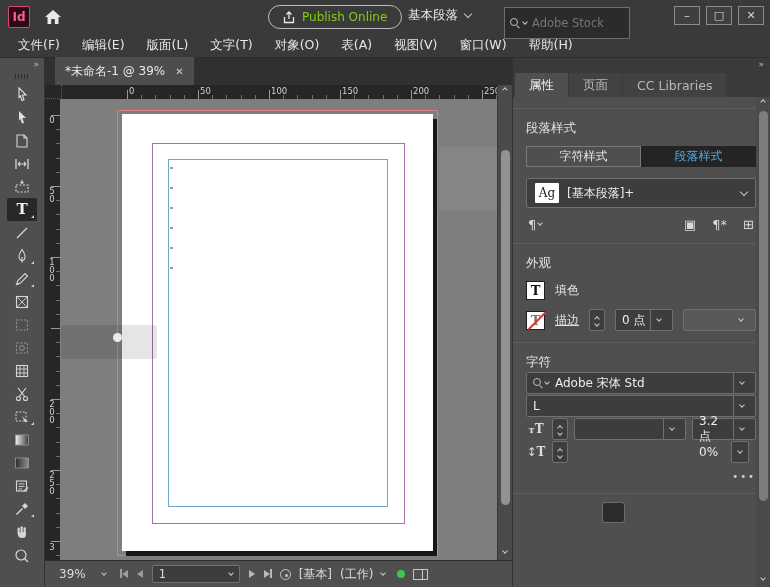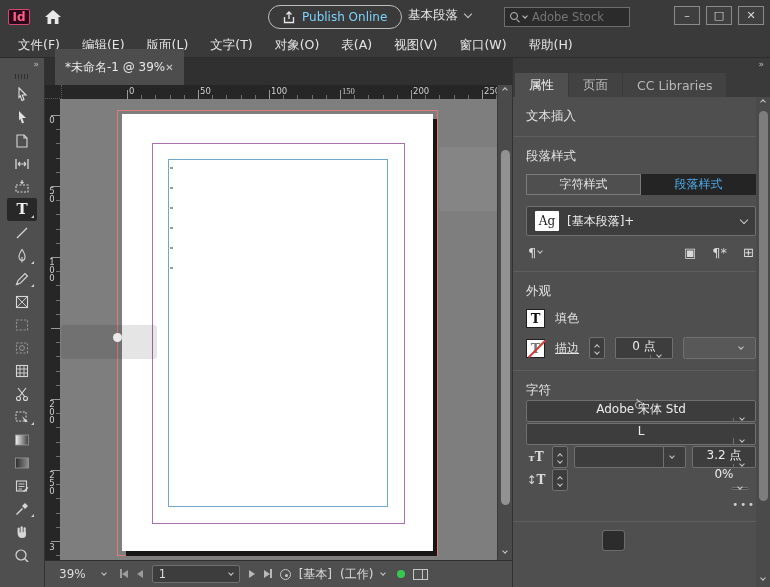--- a/index.html
+++ b/index.html
@@ -2,27 +2,27 @@
 <html><head>
 <meta charset="utf-8">
 <style>
   html,body{margin:0;padding:0;background:#3a3a3a;width:770px;height:587px;overflow:hidden;
     font-family:"DejaVu Sans","Liberation Sans",sans-serif;-webkit-font-smoothing:antialiased;}
   *{box-sizing:border-box;user-select:none;}
   .app{width:770px;height:587px;display:flex;flex-direction:column;background:#3a3a3a;color:#e3e3e3;}
 
   
   .titlebar{height:34px;display:flex;align-items:center;background:#3a3a3a;padding-left:8px;position:relative;}
-  .idlogo{width:22px;height:16px;background:#2b0a1c;border:1.5px solid #d6496f;color:#ff5f87;
+  .idlogo{width:22px;height:22px;background:#2b0a1c;border:1.5px solid #d6496f;color:#ff5f87;
     font-weight:bold;font-size:12px;display:flex;align-items:center;justify-content:center;border-radius:2px;}
   .homeicon{margin-left:14px;display:flex;align-items:center;}
   .pill{position:absolute;left:268px;top:5px;height:24px;border:1px solid #bdbdbd;border-radius:13px;
-    display:flex;align-items:center;padding:0 14px;gap:7px;font-size:12px;color:#7dd3fc;background:transparent;}
+    display:flex;align-items:center;padding:0 14px;gap:7px;font-size:12px;color:#84cc16;background:transparent;}
   .workspace{position:absolute;left:408px;top:7px;display:flex;align-items:center;gap:7px;font-size:12.5px;color:#e8e8e8;}
-  .searchbox{position:absolute;left:504px;top:7px;width:126px;height:20px;background:#2b2b2b;
+  .searchbox{position:absolute;left:504px;top:7px;width:126px;height:32px;background:#2b2b2b;
     border:1px solid #6e6e6e;display:flex;align-items:center;padding:0 5px;gap:3px;}
   .searchbox input{background:transparent;border:none;outline:none;color:#9a9a9a;font-size:11.5px;width:82px;
     font-family:"DejaVu Sans","Liberation Sans",sans-serif;}
   .winbtns{position:absolute;right:6px;top:6px;display:flex;gap:6px;}
   .winbtn{width:26px;height:19px;border:1px solid #8b8b8b;display:flex;align-items:center;justify-content:center;
     font-size:11px;color:#d9d9d9;background:#3f3f3f;}
   .mag{position:relative;width:10px;height:10px;}
   .mag::before{content:"";position:absolute;left:0;top:0;width:6px;height:6px;border:1.4px solid #bdbdbd;border-radius:50%;}
   .mag::after{content:"";position:absolute;left:6.5px;top:6.5px;width:4px;height:1.4px;background:#bdbdbd;transform:rotate(45deg);transform-origin:0 0;}
   .chv{display:inline-block;width:6px;height:6px;border-right:1.4px solid #c9c9c9;border-bottom:1.4px solid #c9c9c9;
@@ -45,21 +45,21 @@
   .tool{width:30px;height:23px;display:flex;align-items:center;justify-content:center;border-radius:2px;position:relative;flex:0 0 auto;}
   .tool.selected{background:#282828;}
   .tool.faded{opacity:.45;}
   .tool svg{display:block;}
   .tool .t-glyph{font-family:"DejaVu Serif","Liberation Serif",serif;font-weight:bold;font-size:15px;color:#f0f0f0;line-height:1;}
   .flyout::after{content:"";position:absolute;right:3px;bottom:3px;border-left:3.5px solid transparent;border-bottom:3.5px solid #cfcfcf;}
 
   
   .centercol{width:467px;display:flex;flex-direction:column;background:#303030;}
   .tabstrip{height:27px;background:#303030;display:flex;align-items:flex-end;padding-left:10px;}
-  .doctab{height:36px;background:#4d4d4d;display:flex;align-items:center;padding:0 10px;font-size:12px;color:#e8e8e8;}
+  .doctab{height:28px;background:#4d4d4d;display:flex;align-items:center;gap:10px;padding:0 10px;font-size:12px;color:#e8e8e8;}
   .doctab .x{font-size:10px;color:#cfcfcf;}
 
   .canvas{position:relative;height:475px;background:#7e7e7e;overflow:hidden;}
   .corner{position:absolute;left:0;top:0;width:17px;height:14px;background:#262626;border-right:1px dotted #5a5a5a;border-bottom:1px dotted #5a5a5a;z-index:5;}
   .hruler{position:absolute;left:17px;top:0;right:15px;height:14px;background:#262626;z-index:4;
     background-image:
       repeating-linear-gradient(to right,#9a9a9a 0 1px,transparent 1px 71px),
       repeating-linear-gradient(to right,#6f6f6f 0 1px,transparent 1px 14.2px);
     background-size:100% 9px,100% 4px;background-position:65px bottom,65px bottom;background-repeat:no-repeat,no-repeat;}
   .hlab{position:absolute;top:1px;font-size:8.5px;color:#cfcfcf;letter-spacing:0;}
@@ -130,21 +130,21 @@
   .apprrow{display:flex;align-items:center;gap:10px;margin-top:9px;}
   .ticon{width:19px;height:19px;background:#fff;border:1px solid #1f1f1f;display:flex;align-items:center;justify-content:center;
     font-family:"DejaVu Serif","Liberation Serif",serif;font-weight:bold;font-size:13px;color:#111;position:relative;}
   .ticon.none::after{content:"";position:absolute;left:-2px;top:8px;width:24px;height:2px;background:#d23a3a;transform:rotate(-45deg);}
   .ticon.none{color:#777;}
   .lbl{font-size:12px;color:#e2e2e2;}
   .lbl.u{text-decoration:underline;}
   .stepper{width:16px;height:22px;background:#3d3d3d;border:1px solid #707070;border-radius:2px;
     display:flex;flex-direction:column;align-items:center;justify-content:center;gap:4px;}
   .combo{height:22px;background:#3d3d3d;border:1px solid #707070;border-radius:2px;display:flex;align-items:center;
-    padding:0 6px;font-size:12px;color:#ececec;flex-direction:column;}
+    padding:0 6px;font-size:12px;color:#ececec;}
   .combo .chevbox{margin-left:auto;display:flex;align-items:center;justify-content:center;width:16px;height:100%;border-left:1px solid #707070;}
   .combo.noborderleft .chevbox{border-left:none;}
   .combo.ghost{background:#585858;border-color:#6e6e6e;}
   .charrow{display:flex;align-items:center;gap:6px;margin-top:1px;}
   .charicon{width:20px;font-size:12px;color:#dcdcdc;text-align:center;flex:0 0 auto;}
   .charicon b{font-family:"DejaVu Serif","Liberation Serif",serif;}
   .morebtn{text-align:right;color:#cfcfcf;font-size:10px;letter-spacing:2px;margin-top:8px;}
   .alignrow{display:flex;align-items:center;gap:4.5px;margin-top:9px;}
   .al{width:21px;height:19px;display:flex;align-items:center;justify-content:center;border-radius:2px;position:relative;}
   .al.selected{background:#2c2c2c;outline:1px solid #6b6b6b;}
@@ -367,21 +367,21 @@
         <div class="corner"></div>
 
         <div class="hruler">
 
             <span class="hlab" style="left: 67px;">0</span>
 
             <span class="hlab" style="left: 138px;">50</span>
 
             <span class="hlab" style="left: 209px;">100</span>
 
-            <span class="hlab" style="left: 280px; font-family: Liberation Serif, serif;">150</span>
+            <span class="hlab" style="left: 280px;">150</span>
 
             <span class="hlab" style="left: 351px;">200</span>
 
             <span class="hlab" style="left: 422px;">250</span>
 
         </div>
         <div class="vruler">
 
             <span class="vlab" style="top: 16px;">0</span>
 
@@ -452,21 +452,20 @@
             <span>页面</span>
           </div>
 
           <div class="rp-tab">
             <span>CC Libraries</span>
           </div>
 
       </div>
 
       <div class="rp-body">
-        <div class="seclabel">文本插入</div>
         <div class="divider"></div>
 
         <div class="seclabel">段落样式</div>
         <div class="segrow">
           <div class="seg">
               <span>字符样式</span>
             </div>
           <div class="seg selected">
               <span>段落样式</span>
             </div>

